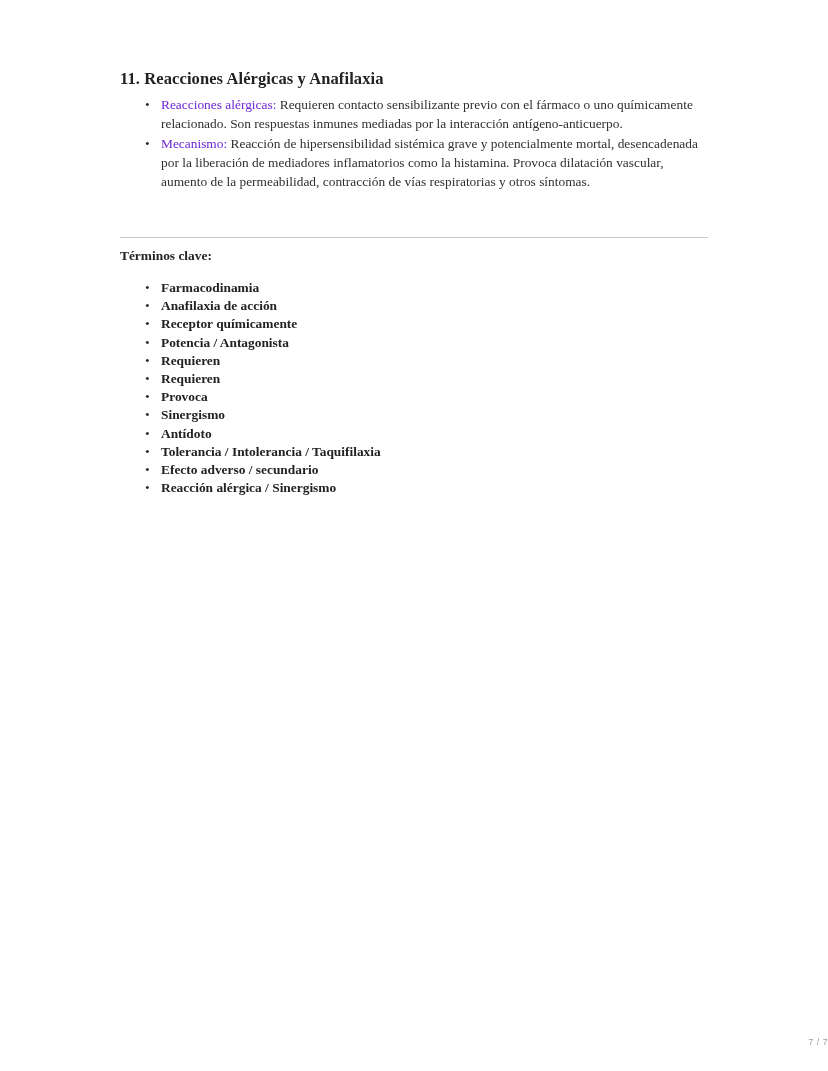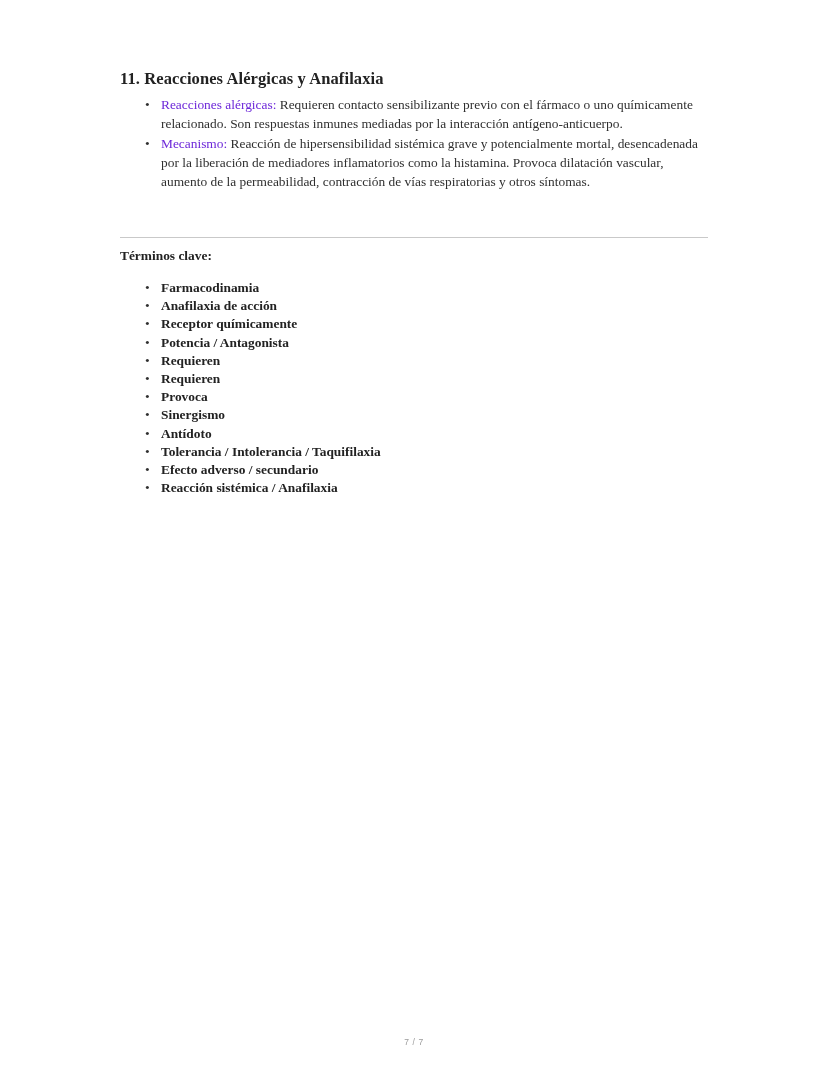--- a/index.html
+++ b/index.html
@@ -120,21 +120,21 @@
     font-weight: normal;
     color: #2f2f2f;
   }
 
   
   .page-footer {
     position: absolute;
     left: 0;
     right: 0;
     top: 1037px;
-    text-align: center;
+    text-align: right;
     font-size: 8.5px;
     letter-spacing: 0.6px;
     color: #9a9a9a;
     font-family: "Liberation Sans", sans-serif;
   }
 </style>
 </head>
 <body>
 
 <div class="page">
@@ -191,21 +191,21 @@
       <li class="keyterm-item">
         <span class="bullet">•</span><span>Antídoto</span>
       </li>
       <li class="keyterm-item">
         <span class="bullet">•</span><span>Tolerancia / Intolerancia / Taquifilaxia</span>
       </li>
       <li class="keyterm-item">
         <span class="bullet">•</span><span>Efecto adverso / secundario</span>
       </li>
       <li class="keyterm-item">
-        <span class="bullet">•</span><span>Reacción sistémica / Anafilaxia</span>
+        <span class="bullet">•</span><span>Reacción alérgica / Sinergismo</span>
       </li>
 
     </ul>
   </div>
 
   <div class="page-footer">7 / 7</div>
 
 </div>
 
 </body></html>

